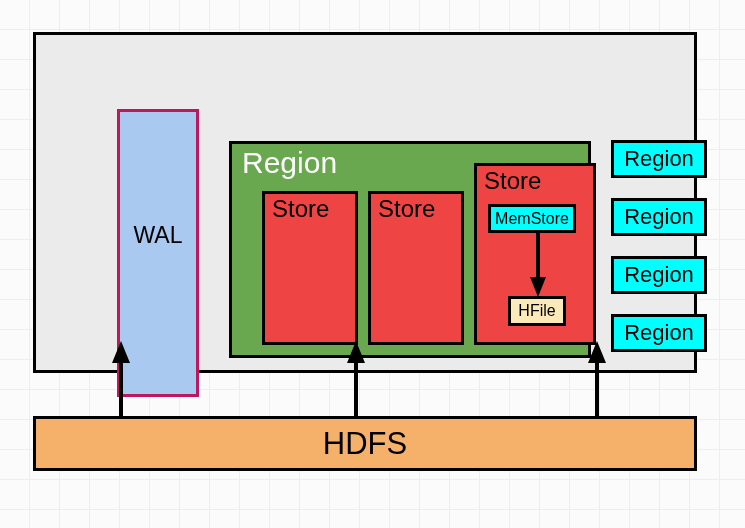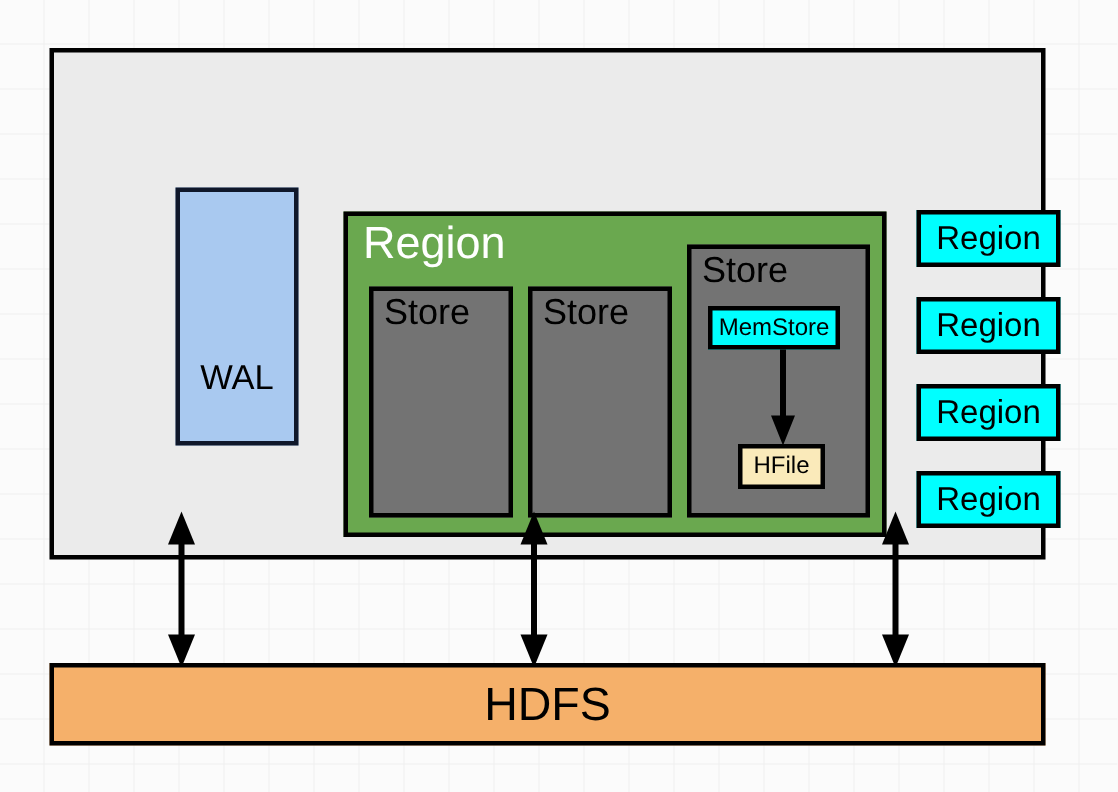--- a/index.html
+++ b/index.html
@@ -41,25 +41,25 @@
     font-size: 31px;
     color: #000000;
     letter-spacing: 0px;
     white-space: nowrap;
   }
 
   
   .wal {
     position: absolute;
     left: 81px;
-    top: 90px;
+    top: 74px;
     width: 82px;
-    height: 172px;
+    height: 288px;
     background: #a9c9f0;
-    border: 3px solid #0f172a;
+    border: 3px solid #be185d;
     box-sizing: border-box;
   }
   .wal-label {
     position: absolute;
     left: 0;
     right: 0;
     top: 110px;
     text-align: center;
     font-size: 23px;
     color: #000000;
@@ -82,23 +82,24 @@
     left: 10px;
     top: 2px;
     font-size: 30px;
     color: #ffffff;
     white-space: nowrap;
   }
 
   
   .store {
     position: absolute;
-    background: #737373;
-    border: 3px solid #000000;
-    box-sizing: border-box;
+    background: #ef4444;
+    border: 3px solid #000000;
+    box-sizing: border-box;
+    margin-left: 16px;
   }
   .store-a { left: 14px;  top: 47px;  width: 96px; height: 154px; }
   .store-b { left: 120px; top: 47px;  width: 96px; height: 154px; }
   .store-c { left: 226px; top: 19px;  width: 122px; height: 182px; }
   .store-label {
     position: absolute;
     left: 7px;
     top: 1px;
     font-size: 24px;
     color: #000000;
@@ -175,21 +176,21 @@
   }
   .rsm-0 { top: 105px; }
   .rsm-1 { top: 163px; }
   .rsm-2 { top: 221px; }
   .rsm-3 { top: 279px; }
 
   
   .hdfs {
     position: absolute;
     left: 33px;
-    top: 442px;
+    top: 416px;
     width: 664px;
     height: 55px;
     background: #f5b06a;
     border: 3px solid #000000;
     box-sizing: border-box;
     display: flex;
     align-items: center;
     justify-content: center;
   }
   .hdfs span {

